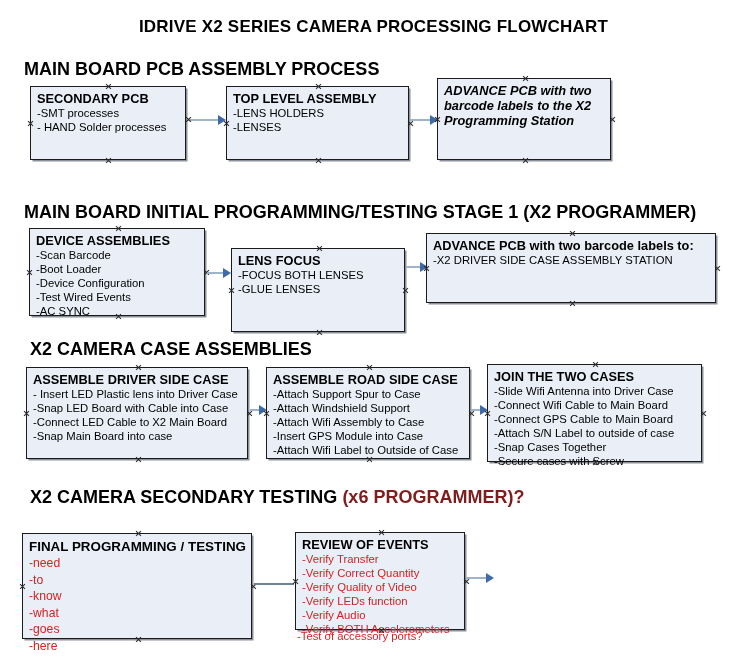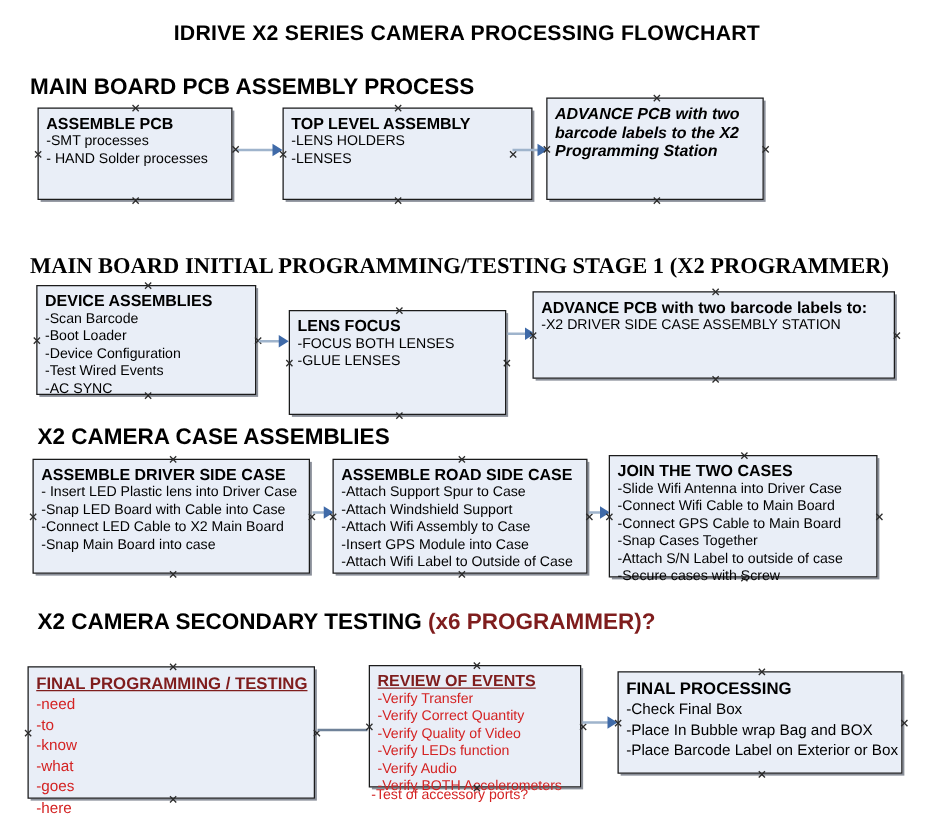--- a/index.html
+++ b/index.html
@@ -33,21 +33,21 @@
   }
   .node .n-title{
     font-size:12.8px;font-weight:bold;color:#000;
     line-height:15px;white-space:nowrap;
   }
   .node .n-line{
     font-size:11.3px;color:#000;line-height:14px;white-space:nowrap;
   }
   .node.big .n-title{font-size:13.4px;line-height:17px;}
   .node.big .n-line{font-size:12.2px;line-height:16.5px;}
-  .node.red .n-title{color:#7f1d1d;text-decoration:underline;}
+  .node.red .n-title{color:#000000;}
   .node.red .n-line{color:#d42323;}
   .node.wrapbox .n-title{white-space:normal;font-style:italic;}
 
   
   .hx{position:absolute;width:7px;height:7px;pointer-events:none;}
   .hx:before,.hx:after{
     content:"";position:absolute;left:0;top:3px;width:7px;height:1px;background:#2b2b2b;
   }
   .hx:before{transform:rotate(45deg);}
   .hx:after{transform:rotate(-45deg);}
@@ -68,35 +68,35 @@
 
 <div class="canvas">
 
   <div class="doc-title">IDRIVE X2  SERIES CAMERA PROCESSING FLOWCHART</div>
 
   <div class="section-head" style="left:24px;top:59px;">
     <span>MAIN BOARD PCB ASSEMBLY PROCESS</span>
   </div>
 
   <div class="node" style="left:30px;top:86px;width:156px;height:74px;">
-    <div class="n-title">ASSEMBLE PCB</div>
+    <div class="n-title">SECONDARY PCB</div>
     <div class="n-line">-SMT processes</div>
     <div class="n-line">- HAND Solder processes</div>
     <div class="hx" style="left:-4px;top:33px;"></div>
     <div class="hx" style="left:74px;top:-4px;"></div>
     <div class="hx" style="left:74px;top:70px;"></div>
   </div>
 
   <div class="conn" style="left:188px;top:114px;width:38px;">
     <div class="shaft"></div>
     <div class="head"></div>
   </div>
   <div class="hx" style="left:185px;top:116px;"></div>
 
-  <div class="node" style="left:226px;top:86px;width:200px;height:74px;">
+  <div class="node" style="left:226px;top:86px;width:183px;height:74px;">
     <div class="n-title">TOP LEVEL ASSEMBLY</div>
     <div class="n-line">-LENS HOLDERS</div>
     <div class="n-line">-LENSES</div>
     <div class="hx" style="left:-4px;top:33px;"></div>
     <div class="hx" style="left:88px;top:-4px;"></div>
     <div class="hx" style="left:88px;top:70px;"></div>
     <div class="hx" style="left:180px;top:33px;"></div>
   </div>
 
   <div class="conn" style="left:410px;top:114px;width:28px;">
@@ -105,21 +105,21 @@
   </div>
 
   <div class="node wrapbox" style="left:437px;top:78px;width:174px;height:82px;">
     <div class="n-title">ADVANCE PCB with two barcode labels to the  X2 Programming Station</div>
     <div class="hx" style="left:-4px;top:37px;"></div>
     <div class="hx" style="left:84px;top:-4px;"></div>
     <div class="hx" style="left:84px;top:78px;"></div>
     <div class="hx" style="left:171px;top:37px;"></div>
   </div>
 
-  <div class="section-head" style="left:24px;top:202px;font-family:Liberation Serif, serif;">
+  <div class="section-head" style="left:24px;top:202px;">
     <span>MAIN BOARD INITIAL PROGRAMMING/TESTING STAGE 1 (X2 PROGRAMMER)</span>
   </div>
 
   <div class="node" style="left:29px;top:228px;width:176px;height:88px;">
     <div class="n-title">DEVICE ASSEMBLIES</div>
     <div class="n-line">-Scan Barcode</div>
     <div class="n-line">-Boot Loader</div>
     <div class="n-line">-Device Configuration</div>
     <div class="n-line">-Test Wired Events</div>
     <div class="n-line">-AC SYNC</div>
@@ -195,22 +195,22 @@
   <div class="conn" style="left:471px;top:404px;width:17px;">
     <div class="shaft"></div>
     <div class="head"></div>
   </div>
 
   <div class="node" style="left:487px;top:364px;width:215px;height:98px;">
     <div class="n-title">JOIN THE TWO CASES</div>
     <div class="n-line">-Slide Wifi Antenna into Driver Case</div>
     <div class="n-line">-Connect Wifi Cable to Main Board</div>
     <div class="n-line">-Connect GPS Cable to Main Board</div>
+    <div class="n-line">-Attach S/N Label to outside of case</div>
     <div class="n-line">-Snap Cases Together</div>
-    <div class="n-line">-Attach S/N Label to outside of case</div>
     <div class="n-line">-Secure cases with Screw</div>
     <div class="hx" style="left:-4px;top:45px;"></div>
     <div class="hx" style="left:104px;top:-4px;"></div>
     <div class="hx" style="left:104px;top:94px;"></div>
     <div class="hx" style="left:212px;top:45px;"></div>
   </div>
 
   <div class="section-head" style="left:30px;top:487px;">
     <span>X2 CAMERA SECONDARY TESTING </span><span class="red">(x6 PROGRAMMER)?</span>
   </div>
@@ -246,24 +246,14 @@
     <div class="hx" style="left:82px;top:-4px;"></div>
     <div class="hx" style="left:82px;top:94px;"></div>
     <div class="hx" style="left:167px;top:45px;"></div>
   </div>
 
   <div class="conn" style="left:466px;top:572px;width:28px;">
     <div class="shaft"></div>
     <div class="head"></div>
   </div>
 
-  <div class="node big" style="left:494px;top:537px;width:228px;height:82px;">
-    <div class="n-title">FINAL PROCESSING</div>
-    <div class="n-line"> -Check Final Box</div>
-    <div class="n-line">-Place In Bubble wrap Bag and BOX</div>
-    <div class="n-line">-Place Barcode Label on Exterior or Box</div>
-    <div class="hx" style="left:-4px;top:37px;"></div>
-    <div class="hx" style="left:111px;top:-4px;"></div>
-    <div class="hx" style="left:111px;top:78px;"></div>
-    <div class="hx" style="left:225px;top:37px;"></div>
-  </div>
 
 </div>
 
 </body></html>

